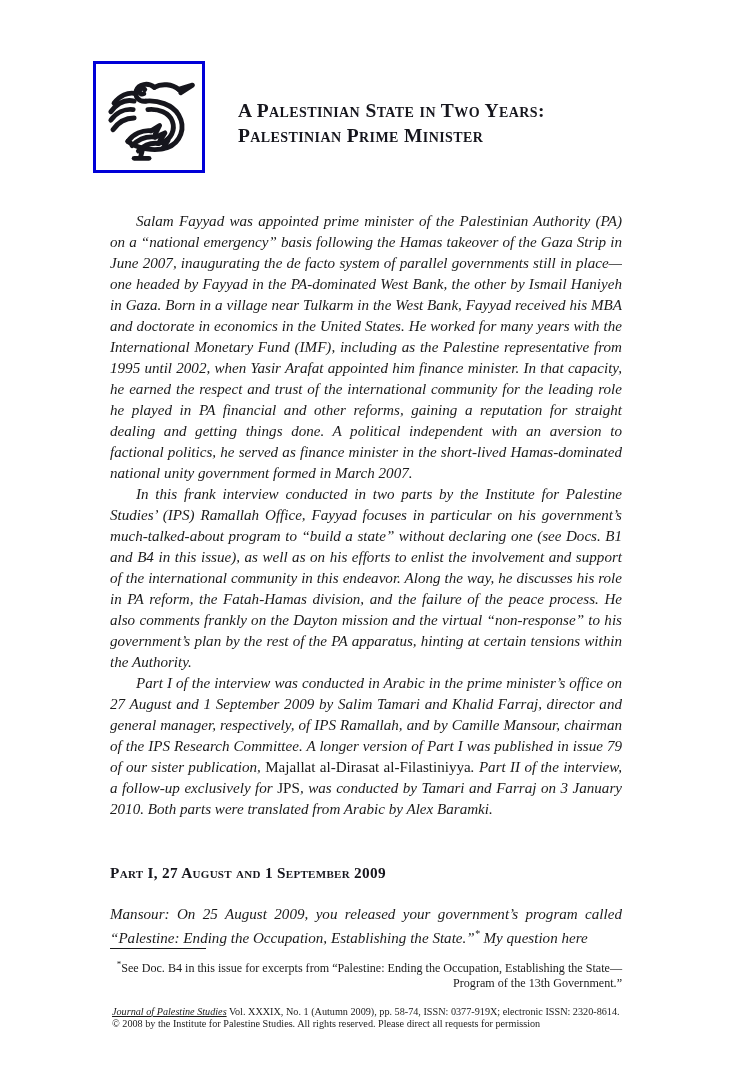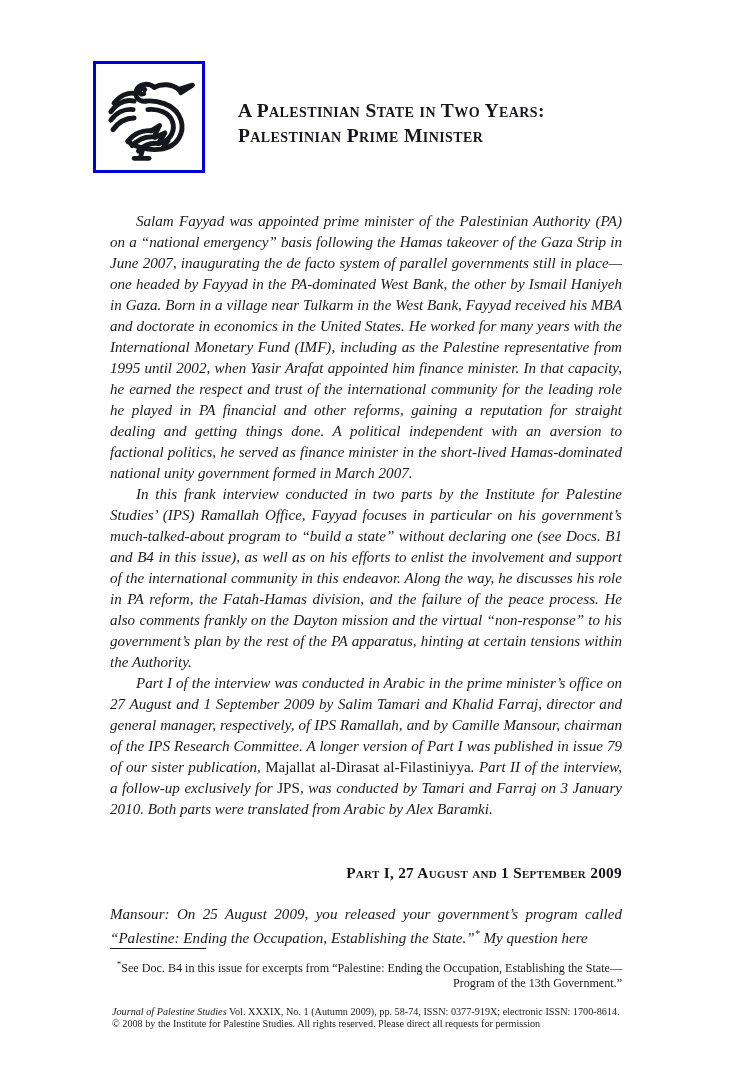--- a/index.html
+++ b/index.html
@@ -75,21 +75,20 @@
   .part-heading {
     position: absolute;
     left: 110px;
     top: 864px;
     width: 512px;
     font-weight: bold;
     font-size: 15.3px;
     font-variant: small-caps;
     letter-spacing: 0.3px;
     color: #16161d;
-    text-align: right;
   }
 
   .qa-block {
     position: absolute;
     left: 110px;
     top: 904px;
     width: 512px;
   }
   .qa-block p {
     margin: 0;
@@ -129,21 +128,21 @@
   
   .pubinfo {
     position: absolute;
     left: 112px;
     top: 1006px;
     width: 520px;
     font-size: 10.2px;
     line-height: 11.6px;
     color: #1a1a1a;
   }
-  .pubinfo .ital { font-style: italic; }
+  .pubinfo .ital { font-style: italic; text-decoration: underline; }
   .pubinfo div { white-space: nowrap; }
 </style>
 </head>
 <body>
 
 <div class="page">
 
   <div class="header">
 
     <div class="logo-box">
@@ -197,17 +196,17 @@
   <div class="qa-block">
     <p><span>Mansour: On 25 August 2009, you released your government’s program called “Palestine: Ending the Occupation, Establishing the State.”</span><span class="fn-marker">*</span><span> My question here</span></p>
   </div>
 
   <div class="footnote">
     <div class="footnote-rule"></div>
     <div class="footnote-text"><sup>*</sup><span>See Doc. B4 in this issue for excerpts from “Palestine: Ending the Occupation, Establishing the State—Program of the 13th Government.”</span></div>
   </div>
 
   <div class="pubinfo">
-    <div><span class="ital">Journal of Palestine Studies</span><span> Vol. XXXIX, No. 1 (Autumn 2009), pp. 58-74, ISSN: 0377-919X; electronic ISSN: 1700-8614.</span></div>
+    <div><span class="ital">Journal of Palestine Studies</span><span> Vol. XXXIX, No. 1 (Autumn 2009), pp. 58-74, ISSN: 0377-919X; electronic ISSN: 2320-8614.</span></div>
     <div>© 2008 by the Institute for Palestine Studies. All rights reserved. Please direct all requests for permission</div>
   </div>
 
 </div>
 
 </body></html>

